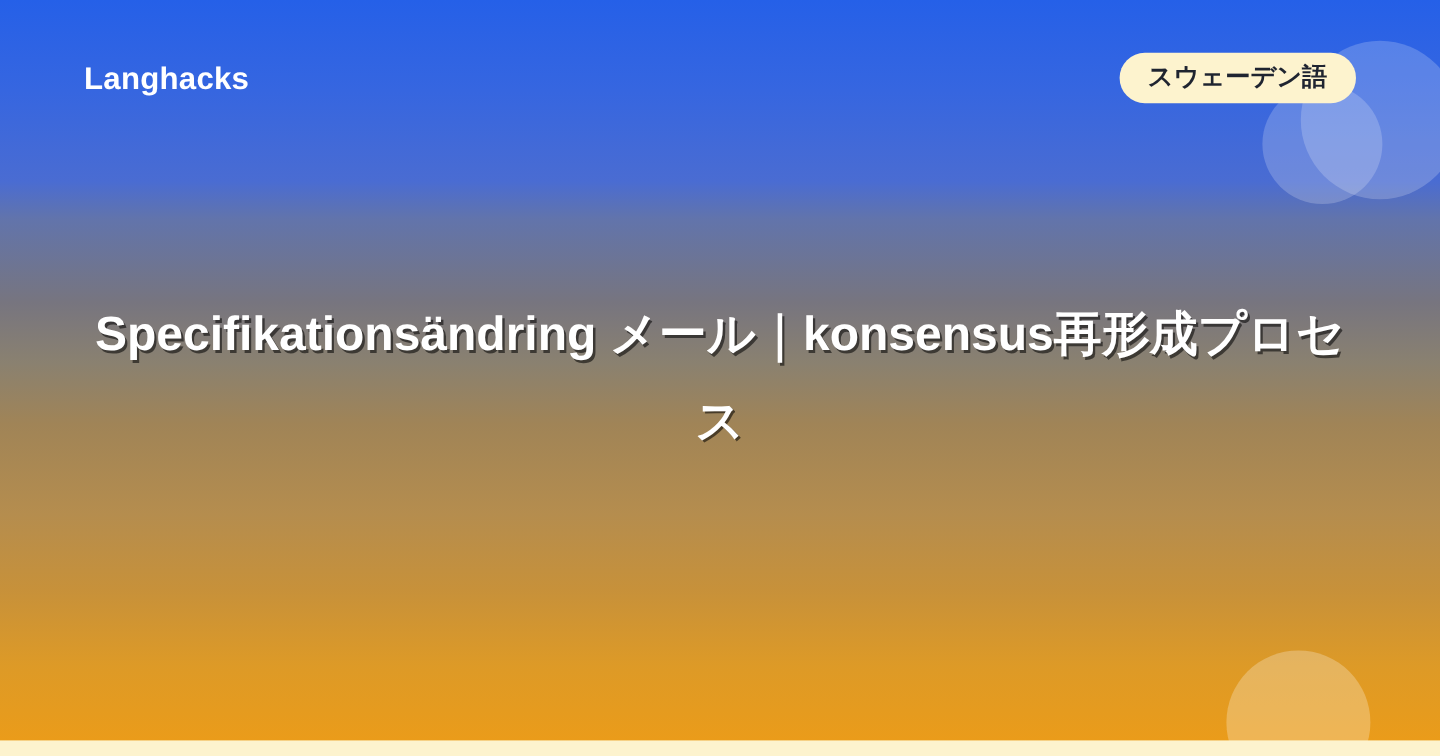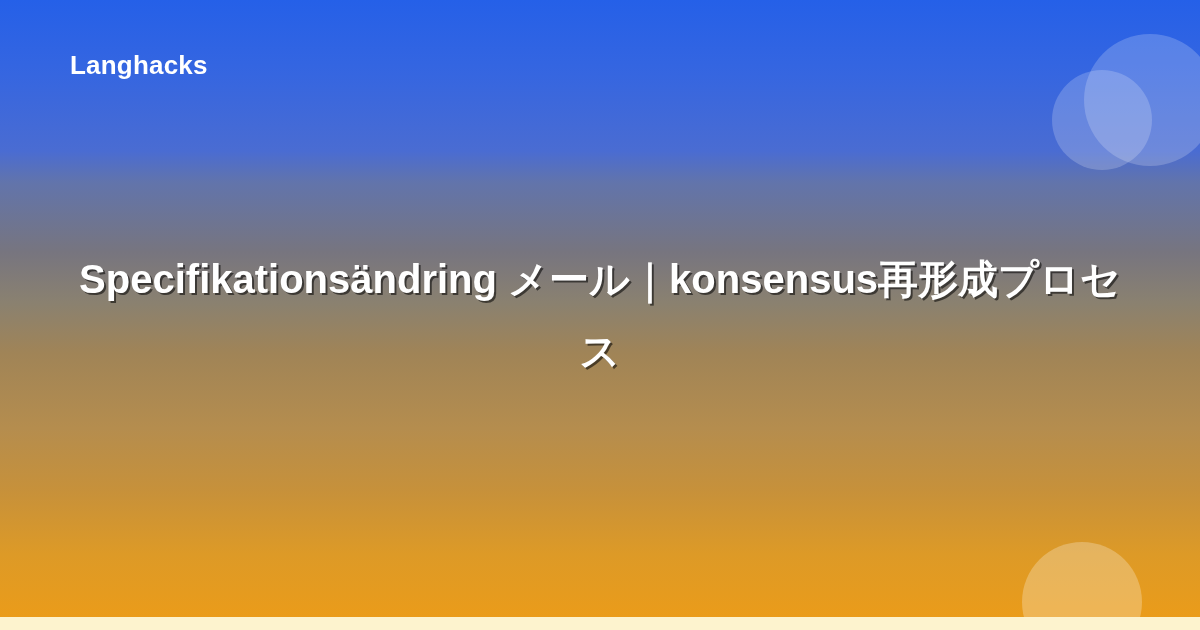--- a/index.html
+++ b/index.html
@@ -145,20 +145,21 @@
 <body>
 
 <div class="card">
 
   <div class="deco deco-tr-large"></div>
   <div class="deco deco-tr-small"></div>
   <div class="deco deco-br-large"></div>
 
   <div class="header">
     <div class="brand">Langhacks</div>
+    <div class="lang-badge">スウェーデン語</div>
   </div>
 
   <div class="title-wrap">
     <h1 class="title">Specifikationsändring メール｜konsensus再形成プロセス</h1>
   </div>
 
   <div class="bottom-strip"></div>
 
 </div>
 

